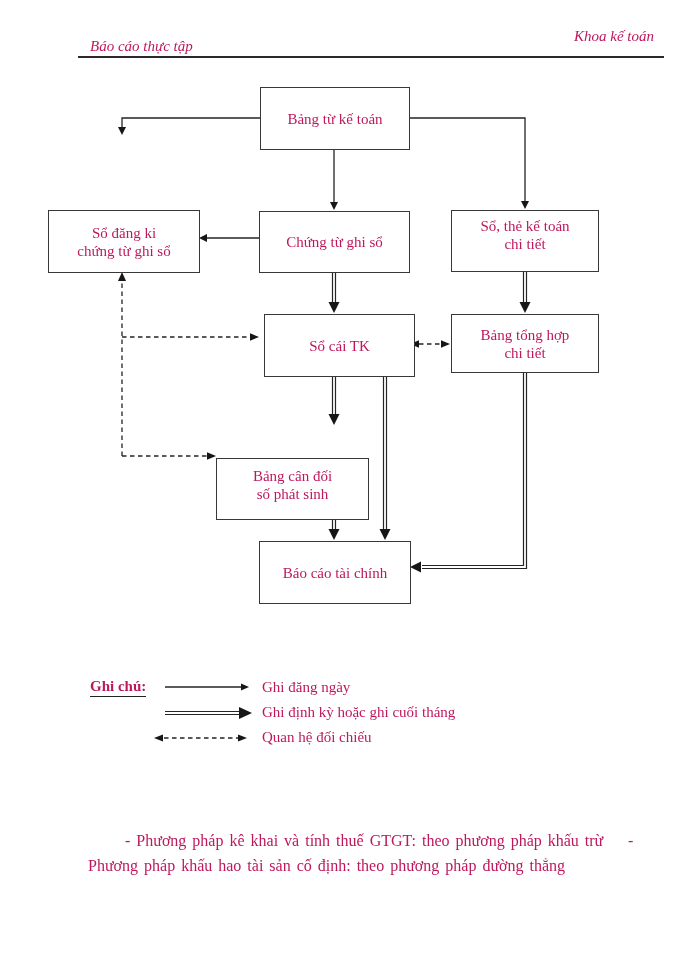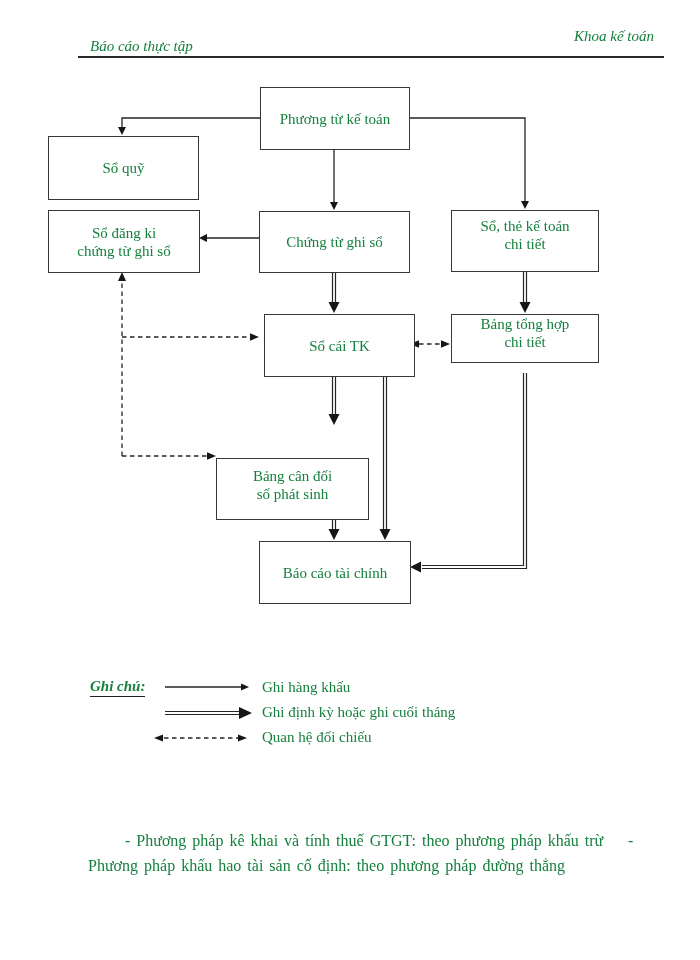--- a/index.html
+++ b/index.html
@@ -1,38 +1,38 @@
 <!DOCTYPE html>
 <html><head>
 <meta charset="utf-8">
 <style>
   html,body{margin:0;padding:0;background:#fff;}
   .page{
     position:relative;width:700px;height:960px;background:#ffffff;
-    font-family:"Liberation Serif","DejaVu Serif",serif;color:#15803d;overflow:hidden;
+    font-family:"Liberation Serif","DejaVu Serif",serif;color:#be185d;overflow:hidden;
   }
   
   .hdr{position:absolute;font-style:italic;font-size:15px;white-space:nowrap;}
   .hdr-left{left:90px;top:38px;}
   .hdr-right{right:46px;top:28px;}
   .hdr-rule{position:absolute;left:78px;top:56px;width:586px;height:2px;background:#2a2a2a;}
   
   .box{
     position:absolute;background:#ffffff;border:1.6px solid #383838;z-index:2;
     display:flex;flex-direction:column;align-items:center;justify-content:center;
     text-align:center;font-size:15px;line-height:18px;white-space:nowrap;
   }
   .connectors{position:absolute;left:0;top:0;z-index:1;}
   .connectors .ln{stroke:#242424;stroke-width:1.3;fill:none;}
   .connectors .dbl{stroke:#242424;stroke-width:1.2;fill:none;}
   .connectors .dash{stroke:#242424;stroke-width:1.3;fill:none;stroke-dasharray:4.5 3.5;}
   .connectors .hd{fill:#161616;stroke:none;}
   
   .legend-title{position:absolute;left:90px;top:678px;font-size:15px;font-weight:bold;
-    border-bottom:1.6px solid #222;padding-bottom:1px;font-style:italic;}
+    border-bottom:1.6px solid #222;padding-bottom:1px;}
   .legend-label{position:absolute;left:262px;font-size:15px;white-space:nowrap;}
   .ll-1{top:679px;} .ll-2{top:704px;} .ll-3{top:729px;}
   
   .caption{position:absolute;left:0;top:779px;width:100%;text-align:center;
     font-size:15px;letter-spacing:0.4px;white-space:nowrap;}
   .note{position:absolute;font-size:16px;white-space:nowrap;word-spacing:2px;}
   .note-1{left:125px;top:832px;}
   .note-dash{left:628px;top:832px;}
   .note-2{left:88px;top:857px;}
 </style>
@@ -123,61 +123,58 @@
       <polygon class="hd" points="252,713 239,707 239,719"></polygon>
     </g>
     <g>
       <line class="dash" x1="164" y1="738" x2="238" y2="738"></line>
       <polygon class="hd" points="154,738 163,734.5 163,741.5"></polygon>
       <polygon class="hd" points="247,738 238,734.5 238,741.5"></polygon>
     </g>
   </svg>
 
   <div class="box" style="left:260px;top:87px;width:148px;height:61px;">
-    <div>Phương từ kế toán</div>
+    <div>Bảng từ kế toán</div>
   </div>
 
-  <div class="box" style="left:48px;top:136px;width:149px;height:62px;">
-    <div>Sổ quỹ</div>
-  </div>
 
   <div class="box" style="left:48px;top:210px;width:150px;height:61px;">
     <div>Sổ đăng ki</div>
     <div>chứng từ ghi sổ</div>
   </div>
 
   <div class="box" style="left:259px;top:211px;width:149px;height:60px;">
     <div>Chứng từ ghi sổ</div>
   </div>
 
   <div class="box" style="left:451px;top:210px;width:148px;height:62px;justify-content:flex-start;padding-top:6px;box-sizing:border-box;">
     <div>Sổ, thẻ kế toán</div>
     <div>chi tiết</div>
   </div>
 
   <div class="box" style="left:264px;top:314px;width:149px;height:61px;">
     <div>Sổ cái TK</div>
   </div>
 
-  <div class="box" style="left:451px;top:314px;width:148px;height:49px;justify-content:flex-start;padding-top:0;box-sizing:border-box;">
+  <div class="box" style="left:451px;top:314px;width:148px;height:59px;justify-content:flex-start;padding-top:11px;box-sizing:border-box;">
     <div>Bảng tổng hợp</div>
     <div>chi tiết</div>
   </div>
 
   <div class="box" style="left:216px;top:426px;width:153px;height:62px;justify-content:flex-start;padding-top:8px;box-sizing:border-box;margin-top:32px;">
     <div>Bảng cân đối</div>
     <div>số phát sinh</div>
   </div>
 
   <div class="box" style="left:259px;top:541px;width:150px;height:61px;">
     <div>Báo cáo tài chính</div>
   </div>
 
   <div class="legend-title">Ghi chú:</div>
-  <div class="legend-label ll-1">Ghi hàng khấu</div>
+  <div class="legend-label ll-1">Ghi đăng ngày</div>
   <div class="legend-label ll-2">Ghi định kỳ hoặc ghi cuối tháng</div>
   <div class="legend-label ll-3">Quan hệ đối chiếu</div>
 
 
   <div class="note note-1">- Phương pháp kê khai  và tính thuế  GTGT: theo phương pháp khấu trừ</div>
   <div class="note note-dash">-</div>
   <div class="note note-2">Phương pháp khấu hao tài  sản cố định:  theo phương pháp đường thẳng</div>
 
 </div>
 

